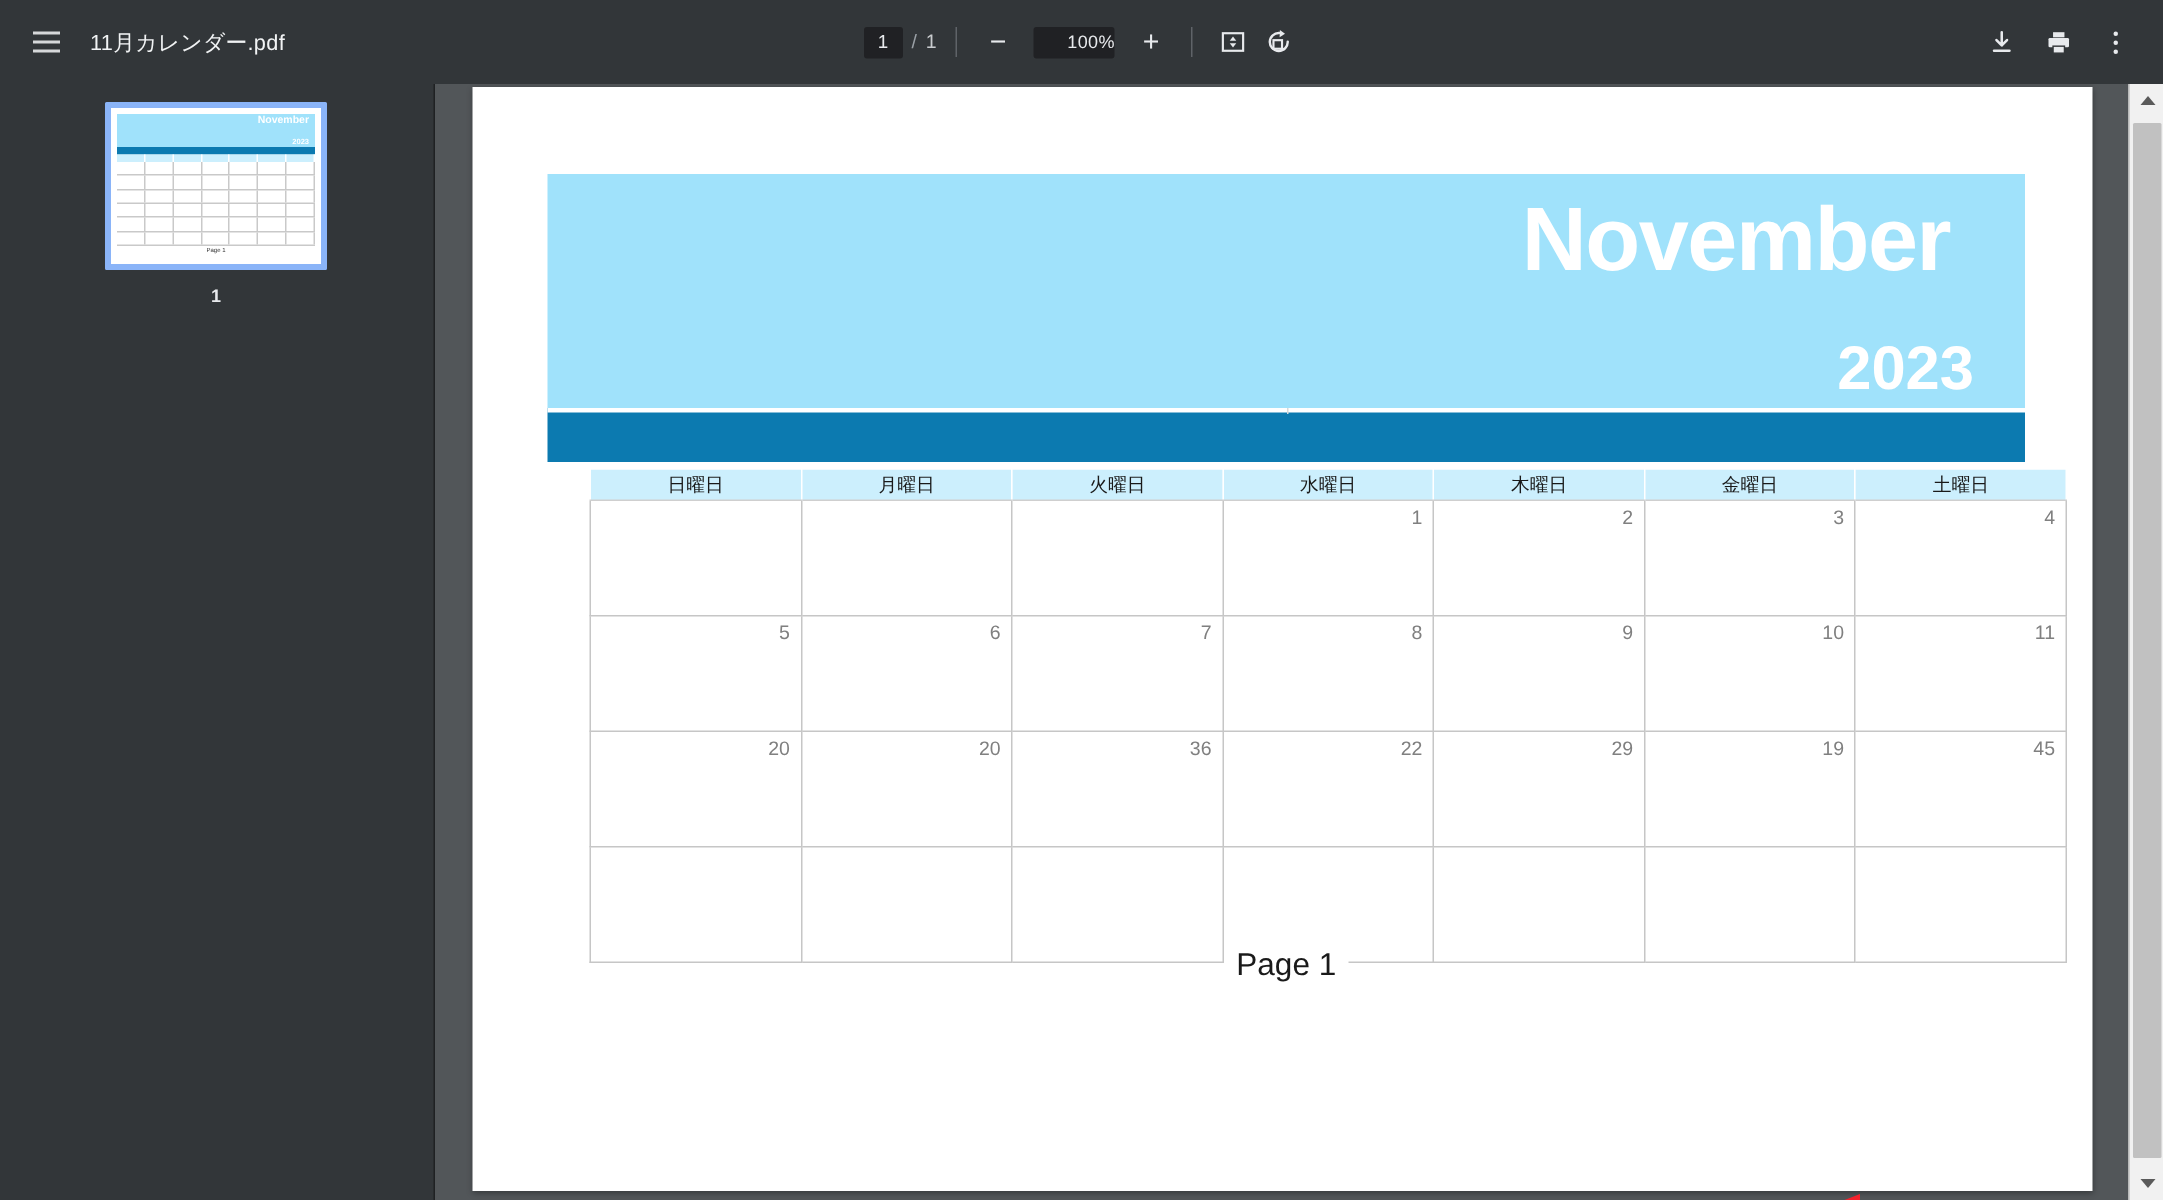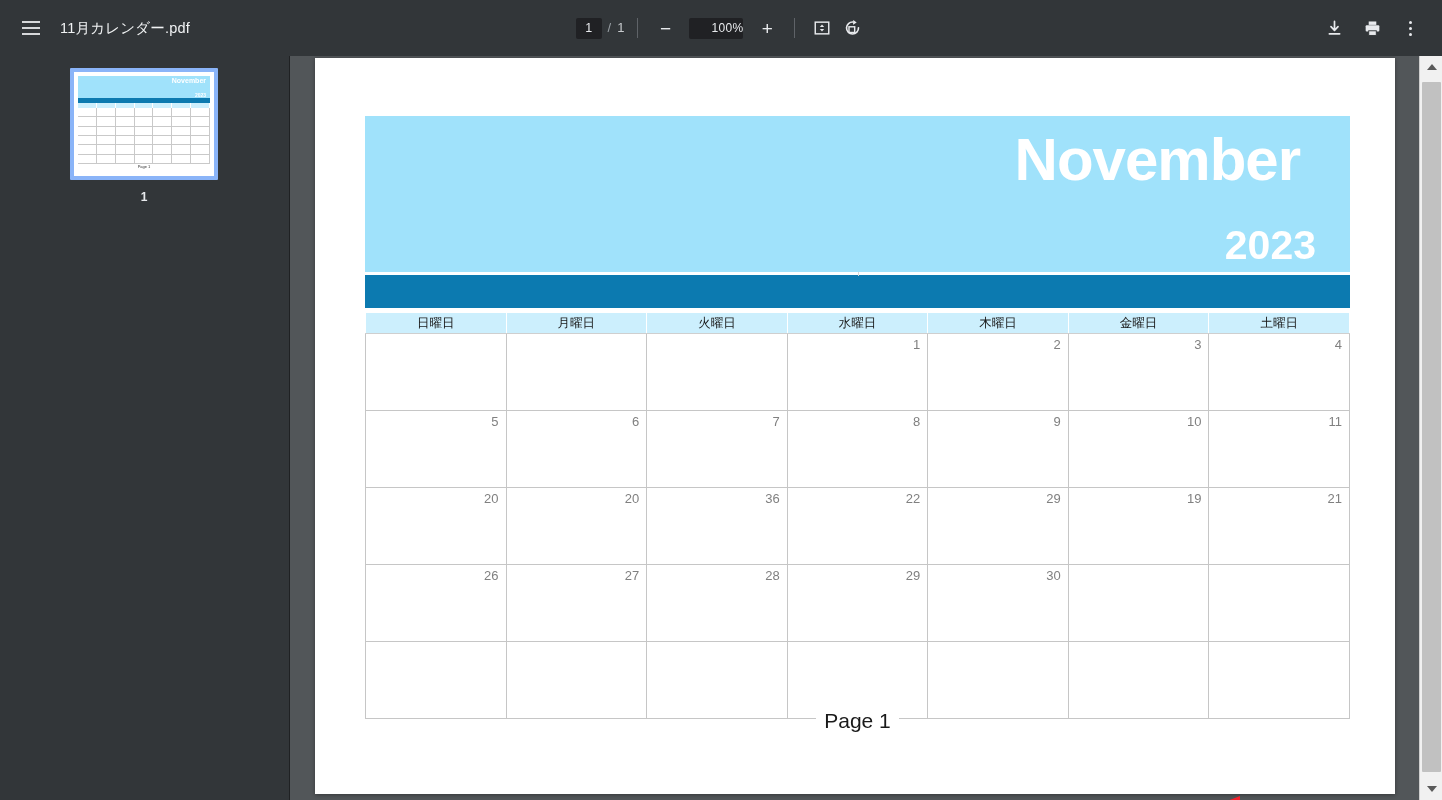--- a/index.html
+++ b/index.html
@@ -160,20 +160,21 @@
     position: relative;
   }
   .cal-band::after {
     content: ""; position: absolute;
     left: 50%; top: -3px; width: 1px; height: 4px; background: #d9d9d9;
   }
   table.cal {
     width: 100%; border-collapse: collapse;
     table-layout: fixed;
     margin-top: 4px;
+    margin-left: 28px;
   }
   table.cal th {
     background: #cceffd;
     color: #1a1a1a;
     font-size: 12.5px; font-weight: normal;
     height: 21px; text-align: center;
     border: 1px solid #ffffff;
     border-bottom: 1px solid #cfcfcf;
   }
   table.cal td {
@@ -424,30 +425,21 @@
             <td>10</td>
             <td>11</td>
           </tr>
           <tr>
             <td>20</td>
             <td>20</td>
             <td>36</td>
             <td>22</td>
             <td>29</td>
             <td>19</td>
-            <td>21</td>
-          </tr>
-          <tr>
-            <td>26</td>
-            <td>27</td>
-            <td>28</td>
-            <td>29</td>
-            <td>30</td>
-            <td></td>
-            <td></td>
+            <td>45</td>
           </tr>
           <tr>
             <td></td>
             <td></td>
             <td></td>
             <td></td>
             <td></td>
             <td></td>
             <td></td>
           </tr>

